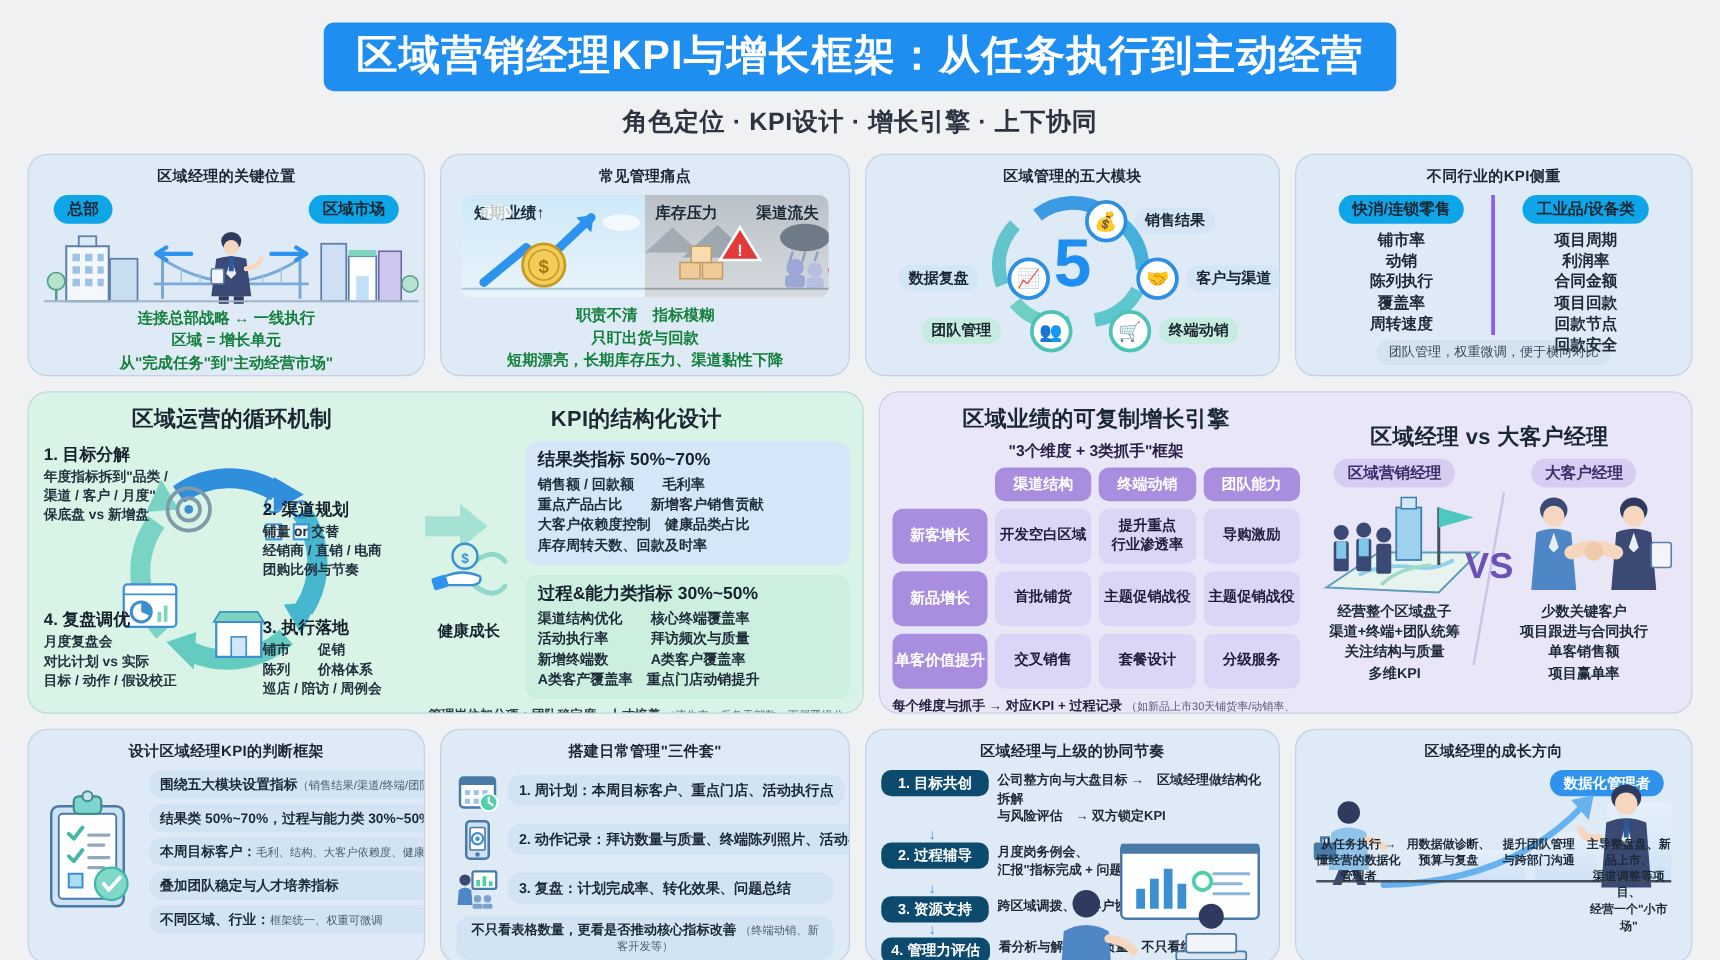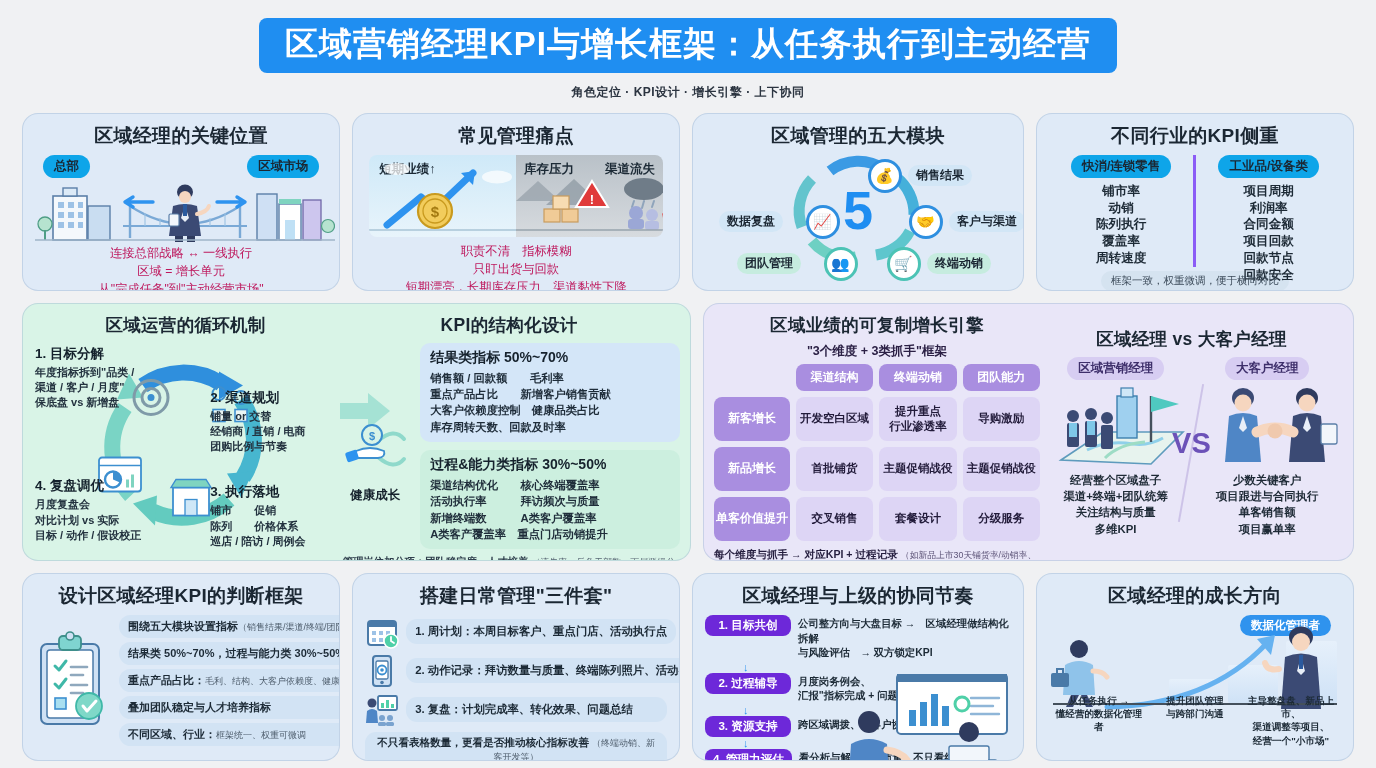--- a/index.html
+++ b/index.html
@@ -19,42 +19,42 @@
     color: #ffffff;
     font-size: 33px;
     font-weight: bold;
     letter-spacing: 1px;
     padding: 7px 26px 10px 26px;
     border-radius: 8px;
     line-height: 1.15;
   }
   .subtitle {
     margin-top: 11px;
-    font-size: 12px;
+    font-size: 20px;
     font-weight: bold;
     color: #2b3440;
     letter-spacing: .5px;
   }
 
   
   .row { display: flex; gap: 12px; padding: 0 22px; margin-top: 12px; }
   .card {
     border-radius: 16px;
     border: 1px solid rgba(140,170,200,.35);
     padding: 9px 12px 10px 12px;
     position: relative;
     overflow: hidden;
   }
   .blue   { background: #dfeaf7; }
   .green  { background: #d9f4e7; }
   .purple { background: #e9e6f8; }
 
   .card-title {
     text-align: center;
-    font-size: 19px;
+    font-size: 12px;
     font-weight: bold;
     color: #1b2733;
     margin-bottom: 6px;
     letter-spacing: .3px;
   }
   .card-title.lg { font-size: 17.5px; }
 
   
   .r1 { height: 178px; }
   .r1 .c1 { width: 326px; }
@@ -74,22 +74,22 @@
   .pill.purple-pill { background: #d7cdf2; color: #3e2f6b; }
 
   .scene {
     position: relative;
     height: 86px;
     margin: 2px 0 4px 0;
   }
   .foot-lines {
     text-align: center;
     font-size: 12.3px;
-    font-weight: normal;
-    color: #be185d;
+    font-weight: bold;
+    color: #15803d;
     line-height: 1.45;
   }
   .foot-lines div { white-space: nowrap; }
 
   
   .hq-row { display: flex; justify-content: space-between; align-items: flex-start; padding: 0 8px; }
   .hq-art { position: relative; height: 64px; margin-top: 2px; }
 
   
   .strip {
@@ -204,21 +204,21 @@
     font-size: 11.4px; font-weight: bold; color: #1c2a36; white-space: nowrap;
   }
   .three-foot {
     background: #d2e3f4; border-radius: 11px; padding: 4px 9px; text-align: center;
     font-size: 10.6px; font-weight: bold; color: #1c2a36;
   }
   .three-foot .sm { font-weight: normal; font-size: 9px; color: #4d5c6b; }
 
   .flow-row { display: flex; align-items: flex-start; gap: 7px; margin-bottom: 1px; }
   .flow-tag {
-    background: #6d28d9; color: #fff; border-radius: 8px; padding: 3px 8px;
+    background: #0c4a6e; color: #fff; border-radius: 8px; padding: 3px 8px;
     font-size: 11.6px; font-weight: bold; white-space: nowrap; min-width: 86px; text-align: center;
   }
   .flow-txt { font-size: 10.4px; font-weight: bold; color: #1c2a36; line-height: 1.4; padding-top: 2px; }
   .flow-arrow { font-size: 11px; color: #2e93ef; margin-left: 38px; line-height: 1; }
 
   .grow-wrap { position: relative; height: 132px; }
   .grow-bars { position: absolute; left: 62px; right: 4px; bottom: 44px; height: 62px; display: flex; gap: 8px; align-items: flex-end; }
   .gbar { flex: 1; background: linear-gradient(#e6f0fb, #cfe2f6); border-radius: 2px; }
   .grow-axis { position: absolute; left: 4px; right: 4px; bottom: 42px; height: 2px; background: #44505c; }
   .grow-lbls { position: absolute; left: 4px; right: 4px; bottom: 0px; display: flex; gap: 4px; }
@@ -411,21 +411,21 @@
           <div class="kpi-list">
             <div>项目周期</div>
             <div>利润率</div>
             <div>合同金额</div>
             <div>项目回款</div>
             <div>回款节点</div>
             <div>回款安全</div>
           </div>
         </div>
       </div>
-      <span class="note-pill">框架一致，权重微调，便于横向对比</span>
+      <span class="note-pill">团队管理，权重微调，便于横向对比</span>
     </div>
   </div>
 
   <div class="row r2">
 
     <div class="card green c1">
 
       <div class="half">
         <div class="card-title lg">区域运营的循环机制</div>
         <div class="cycle-wrap">
@@ -650,21 +650,21 @@
           </svg>
         </div>
         <div class="chk-list">
           <div class="chk-item">
             <span>围绕五大模块设置指标</span><span class="sm">（销售结果/渠道/终端/团队/复盘）</span>
           </div>
           <div class="chk-item">
             <span>结果类 50%~70%，过程与能力类 30%~50%</span><span class="sm"></span>
           </div>
           <div class="chk-item">
-            <span>重点产品占比：</span><span class="sm">毛利、结构、大客户依赖度、健康品类</span>
+            <span>本周目标客户：</span><span class="sm">毛利、结构、大客户依赖度、健康品类</span>
           </div>
           <div class="chk-item">
             <span>叠加团队稳定与人才培养指标</span><span class="sm"></span>
           </div>
           <div class="chk-item">
             <span>不同区域、行业：</span><span class="sm">框架统一、权重可微调</span>
           </div>
         </div>
       </div>
     </div>
@@ -802,19 +802,20 @@
             <circle cx="20" cy="17" r="9" fill="#f6d6bf"></circle>
             <path d="M4 32 q16 -7 32 0 l4 52 h-40 z" fill="#3b4a74"></path>
             <path d="M20 32 l-4 14 l4 4 l4 -4 z" fill="#e8eef7"></path>
             <rect x="18" y="30" width="4" height="14" fill="#2b5a9e"></rect>
             <path d="M-2 44 q-12 2 -14 -6" stroke="#f6d6bf" stroke-width="6" fill="none" stroke-linecap="round"></path>
           </g>
         </svg>
         <div class="grow-axis"></div>
         <div class="grow-lbls">
           <div>从任务执行 →<br>懂经营的数据化管理者</div>
+          <div>用数据做诊断、<br>预算与复盘</div>
           <div>提升团队管理<br>与跨部门沟通</div>
           <div>主导整盘盘、新品上市、<br>渠道调整等项目、<br>经营一个"小市场"</div>
         </div>
       </div>
     </div>
   </div>
 </div>
 
 </body></html>

